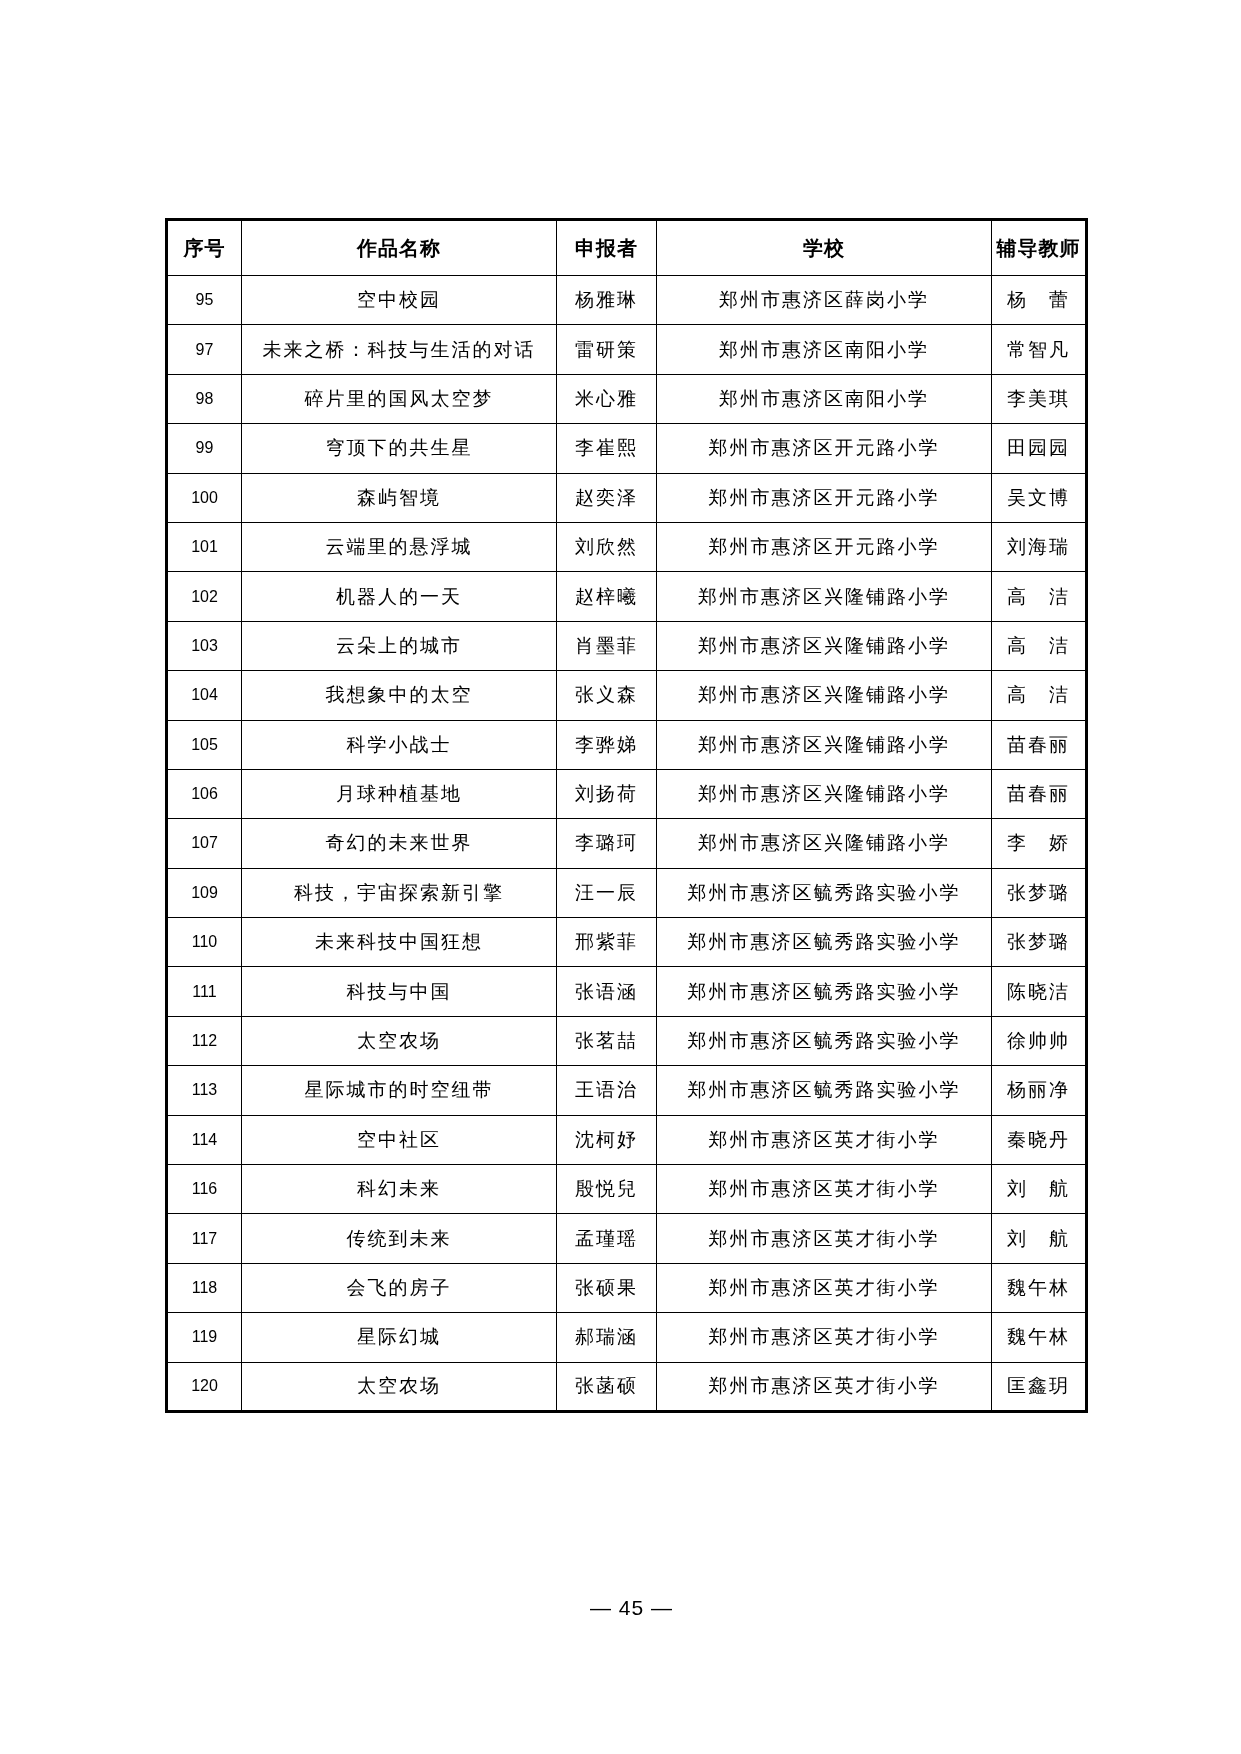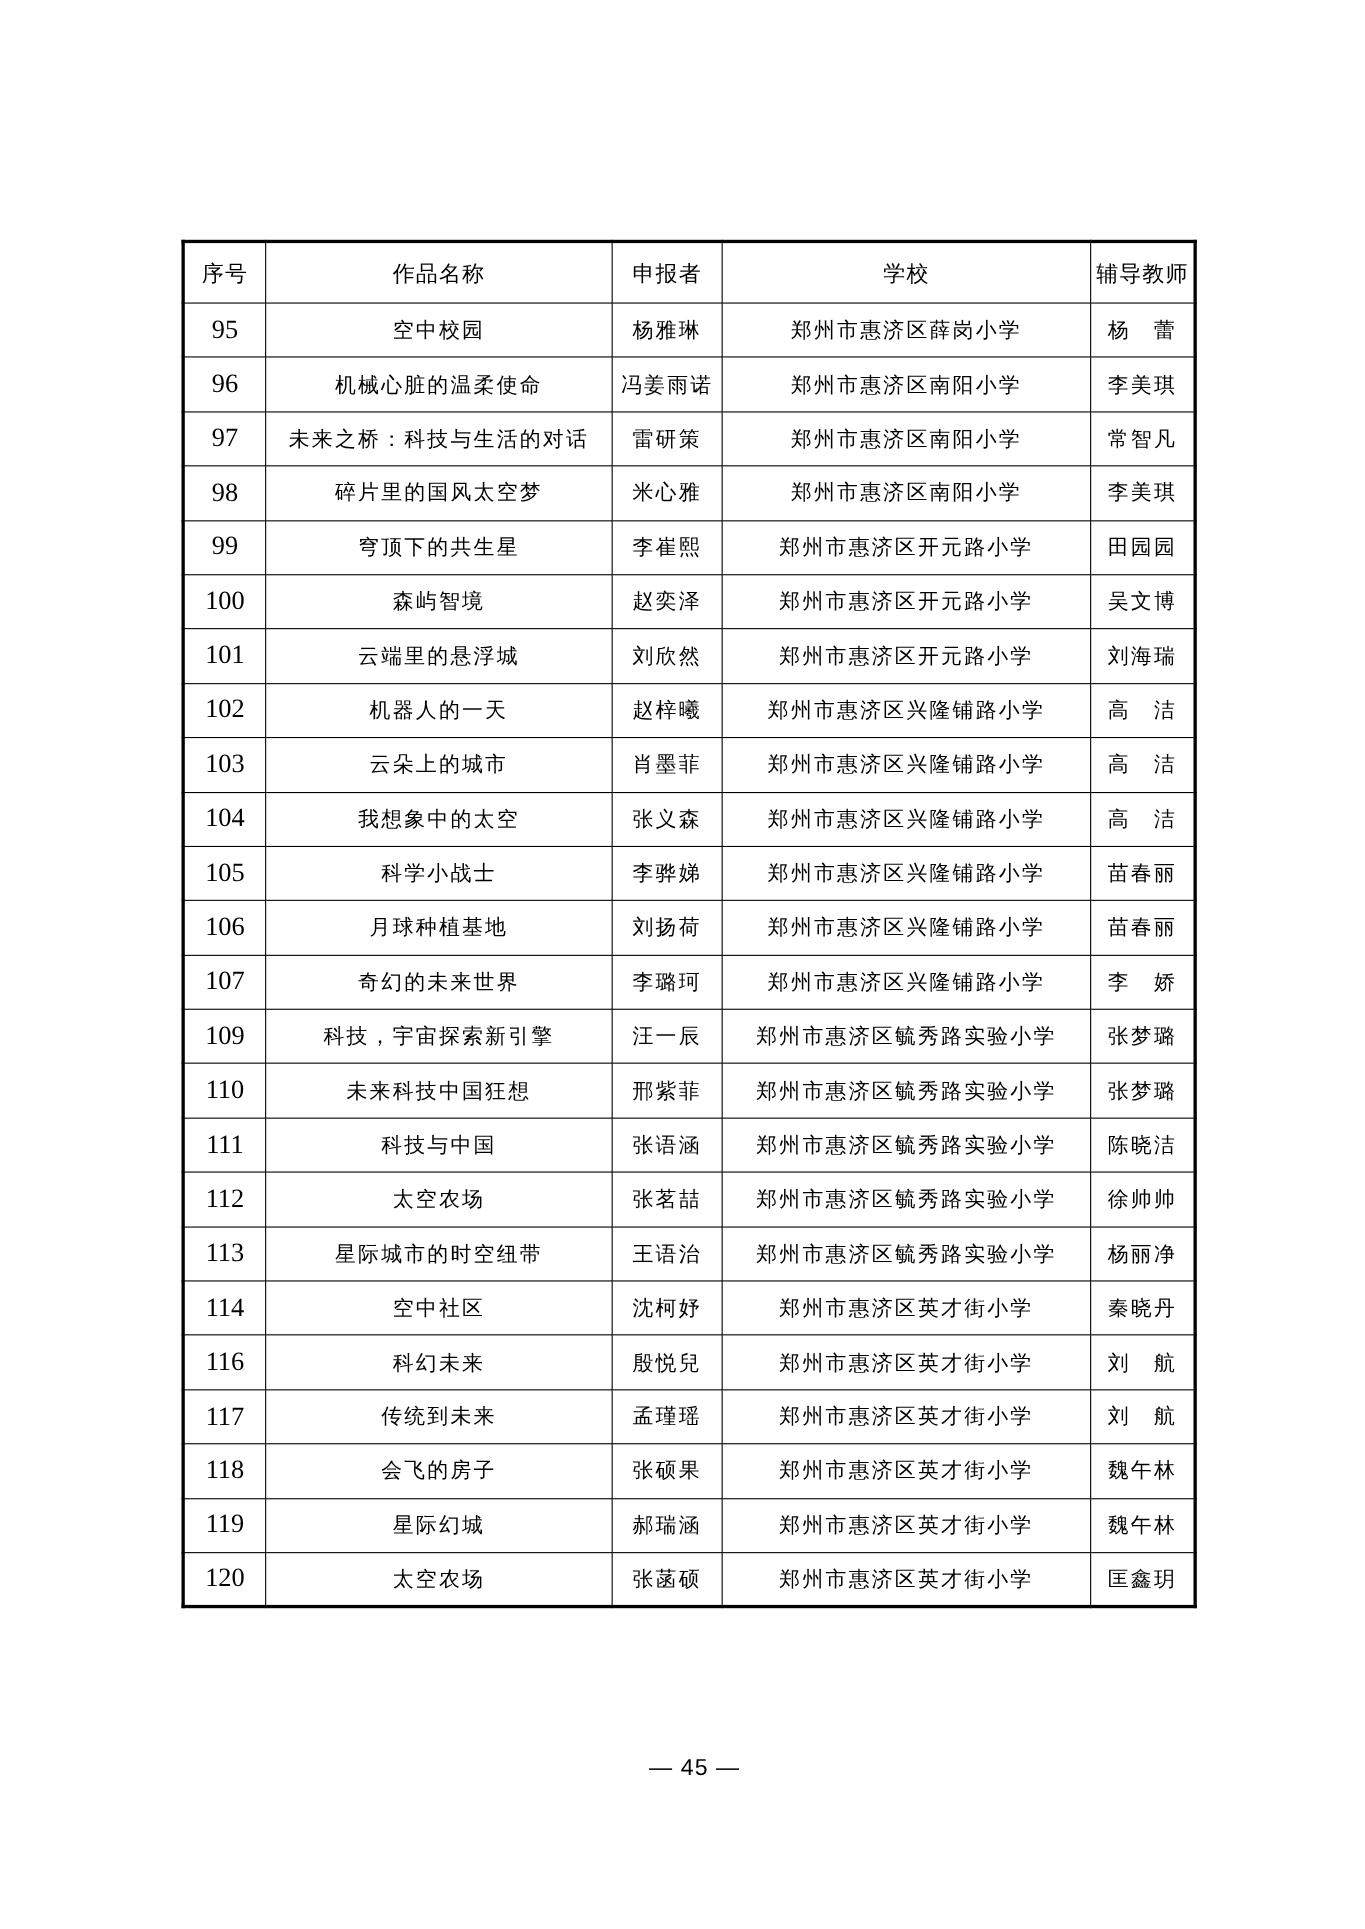--- a/index.html
+++ b/index.html
@@ -40,32 +40,32 @@
     white-space: nowrap;
   }
   table.results thead tr {
     height: 56px;
   }
   table.results tbody tr {
     height: 49.4px;
   }
   table.results th {
     font-family: "Liberation Sans", "DejaVu Sans", sans-serif;
-    font-weight: normal;
+    font-weight: bold;
     font-size: 20px;
     letter-spacing: 1px;
   }
   table.results td {
     font-size: 19px;
     letter-spacing: 2px;
   }
   table.results td.col-no {
-    font-size: 24px;
+    font-size: 16px;
     letter-spacing: 0;
-    font-family: Liberation Serif, serif;
+    font-family: Liberation Sans, sans-serif;
     margin-left: 26px;
   }
   .page-number {
     position: absolute;
     left: 11px;
     top: 1596px;
     width: 1241px;
     text-align: center;
     font-size: 21px;
     font-family: Liberation Sans, sans-serif;
@@ -96,27 +96,20 @@
     </thead>
     <tbody id="table-body">
   <tr>
     <td class="col-no">95</td>
     <td class="col-title">空中校园</td>
     <td class="col-applicant">杨雅琳</td>
     <td class="col-school">郑州市惠济区薛岗小学</td>
     <td class="col-teacher">杨　蕾</td>
   </tr>
 
-  <tr>
-    <td class="col-no">96</td>
-    <td class="col-title">机械心脏的温柔使命</td>
-    <td class="col-applicant">冯姜雨诺</td>
-    <td class="col-school">郑州市惠济区南阳小学</td>
-    <td class="col-teacher">李美琪</td>
-  </tr>
 
   <tr>
     <td class="col-no">97</td>
     <td class="col-title">未来之桥：科技与生活的对话</td>
     <td class="col-applicant">雷研策</td>
     <td class="col-school">郑州市惠济区南阳小学</td>
     <td class="col-teacher">常智凡</td>
   </tr>
 
   <tr>

